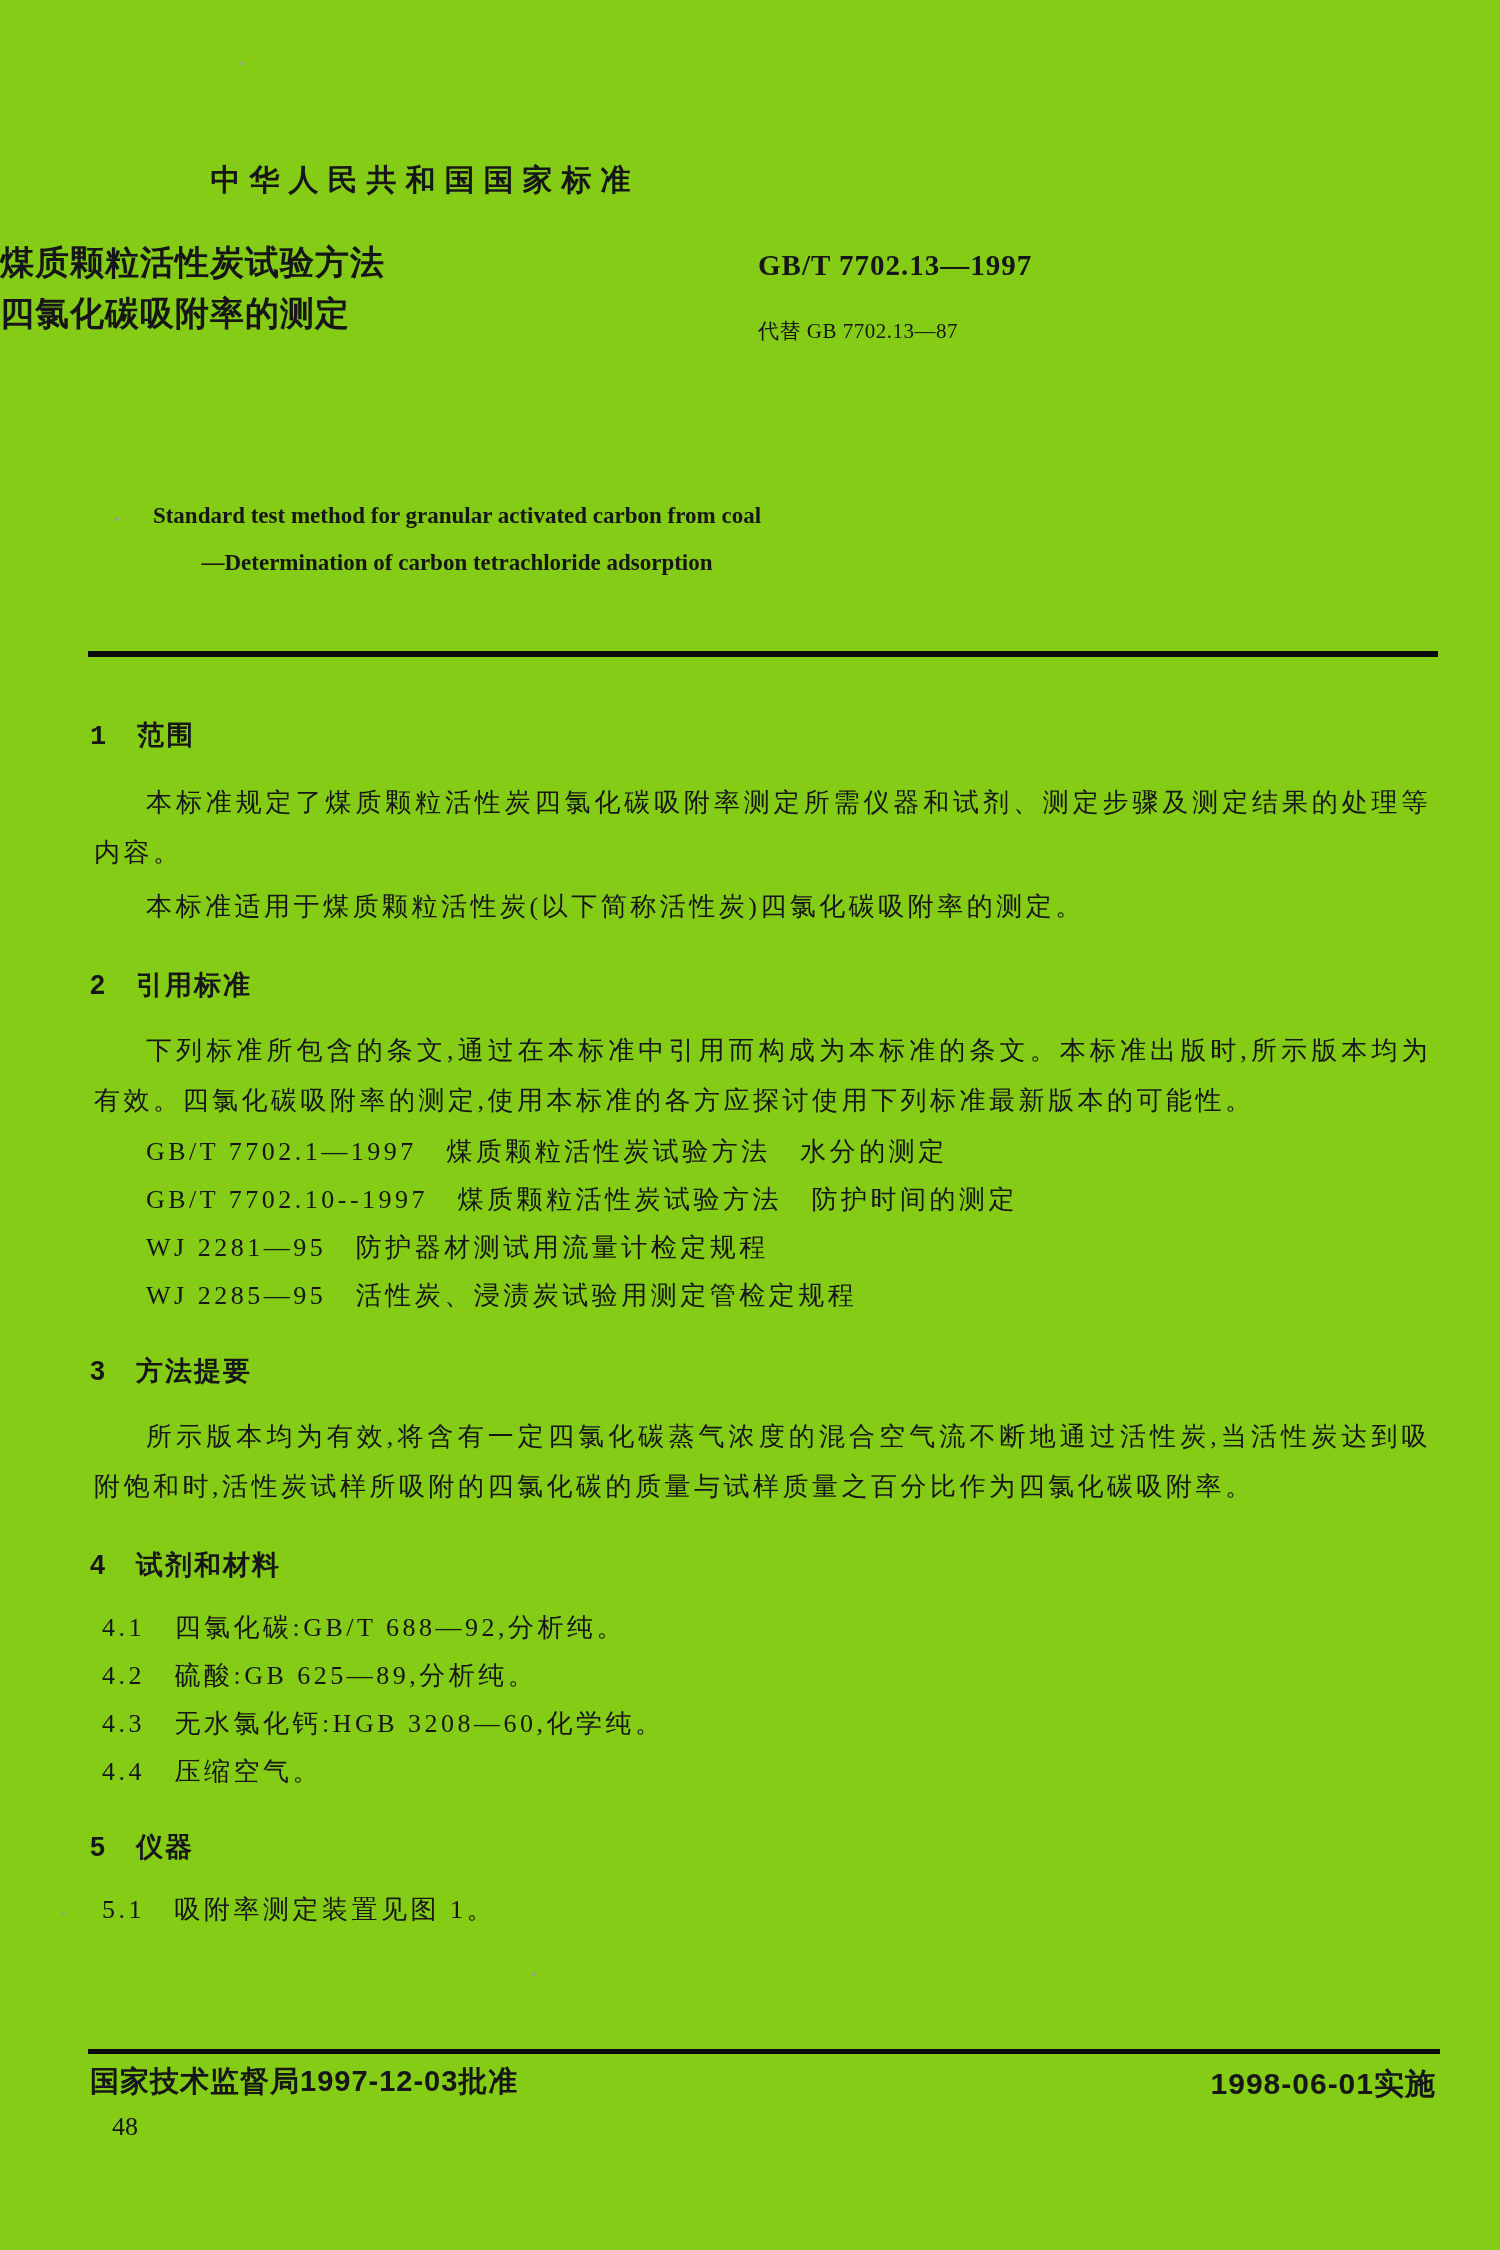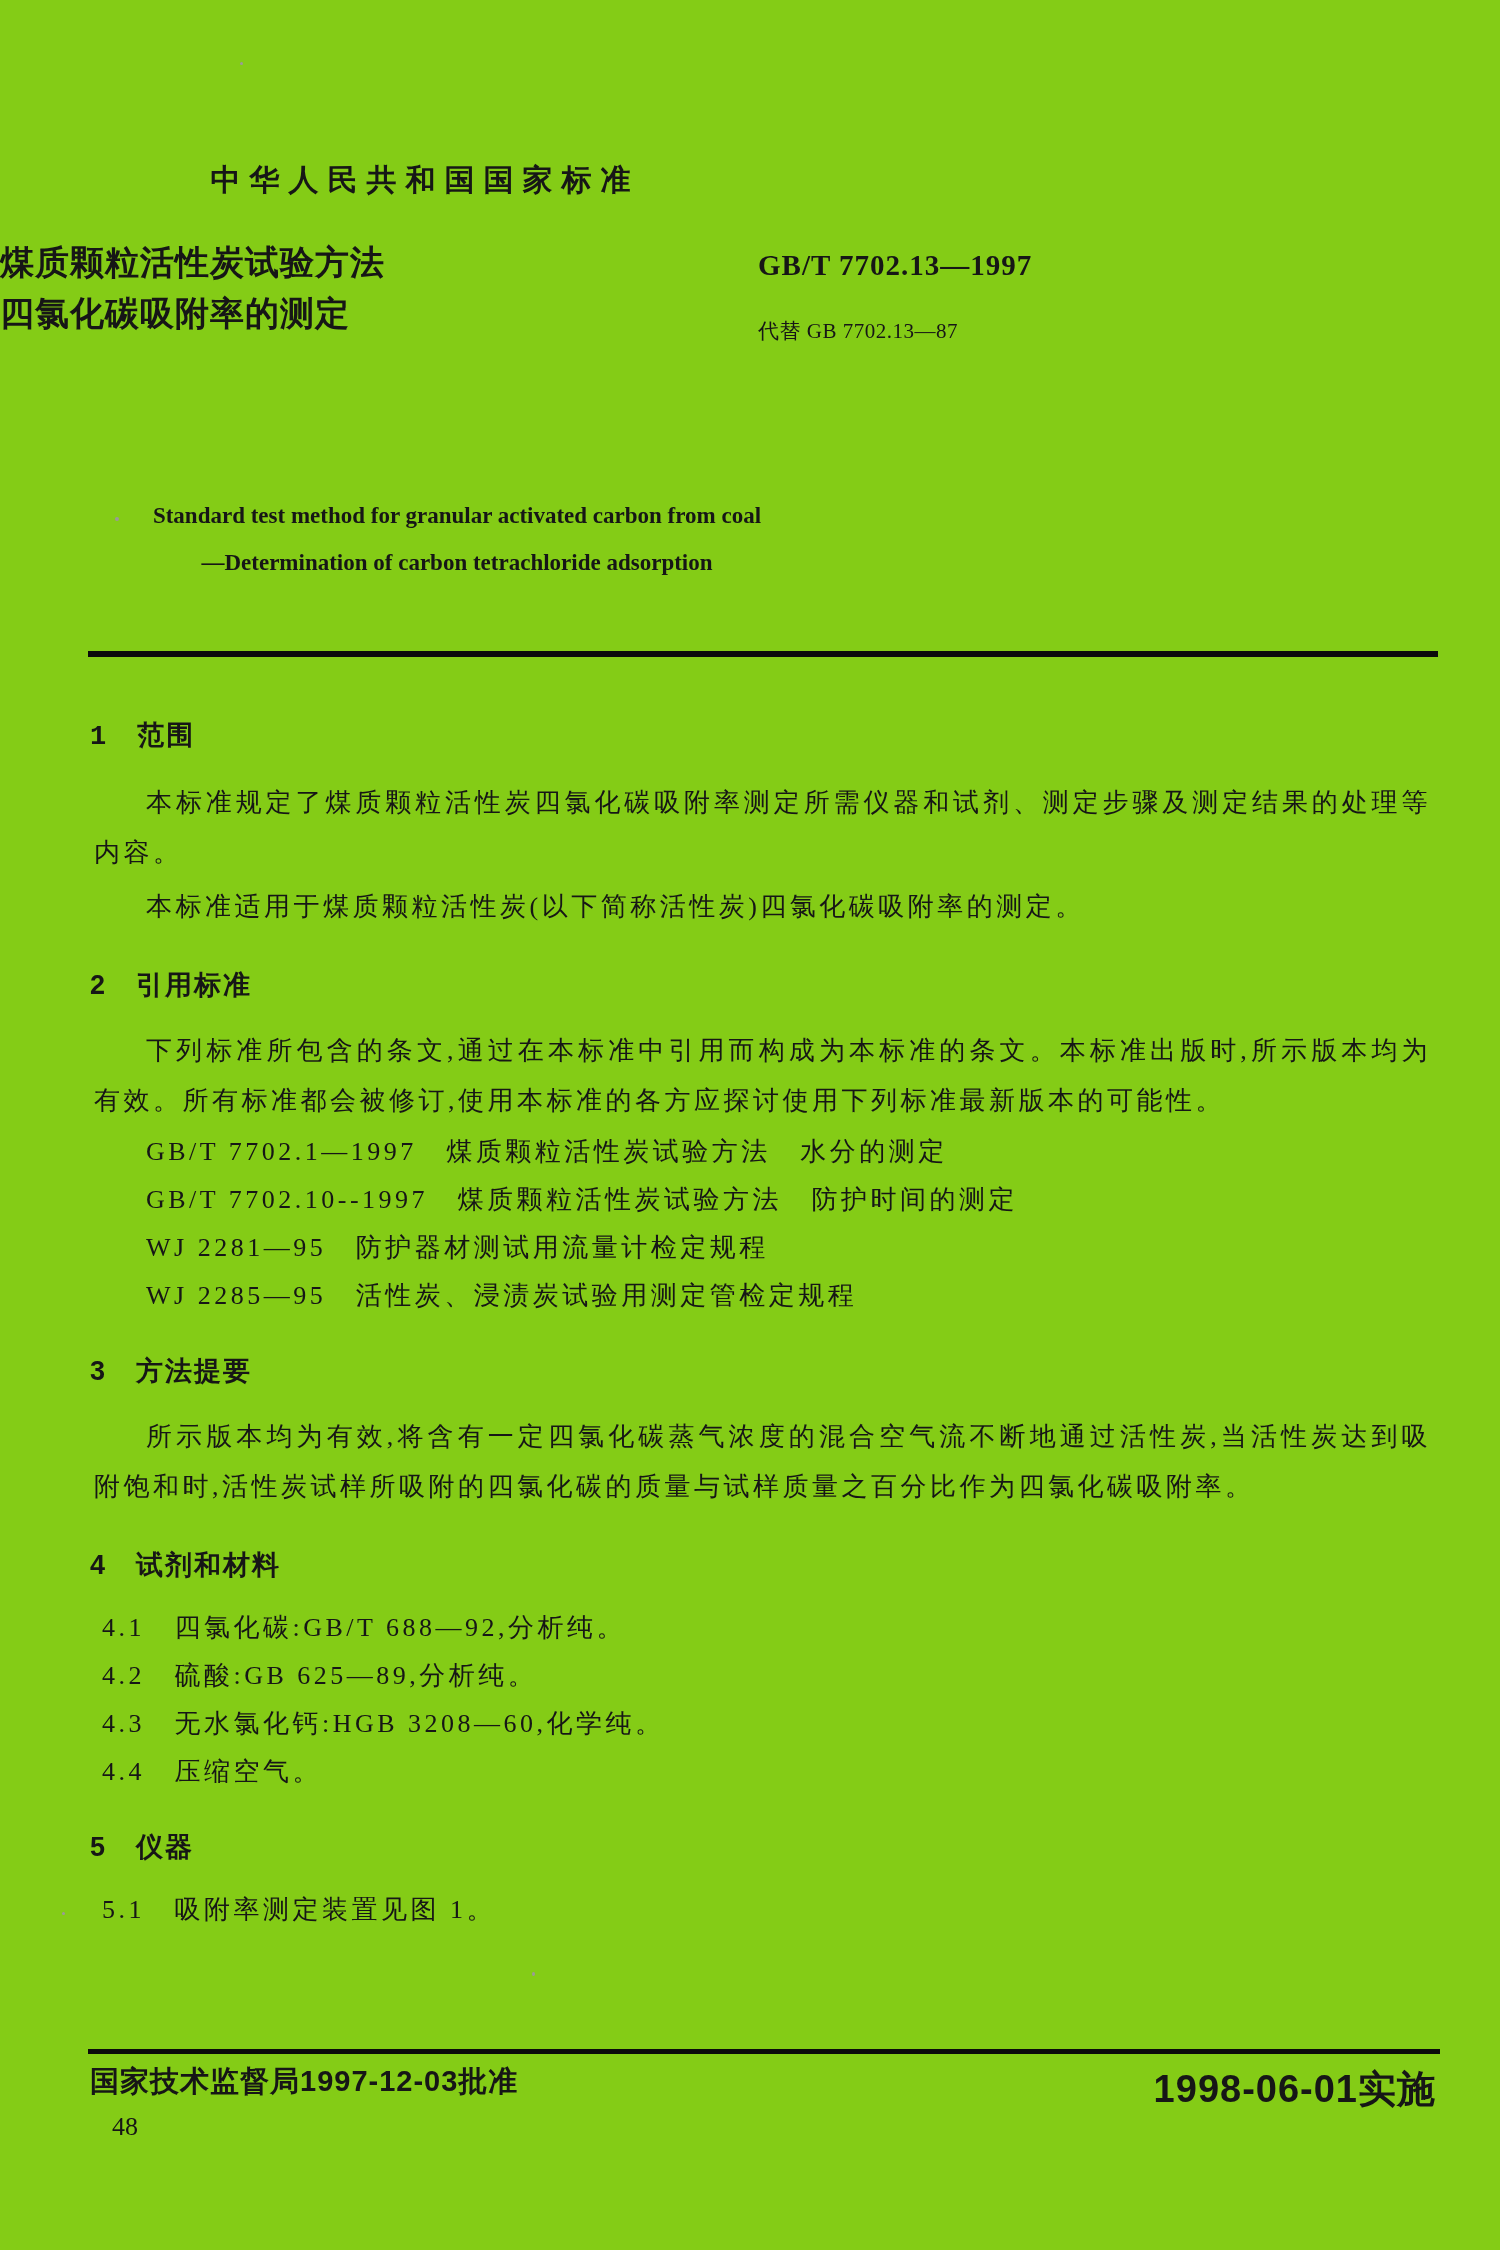--- a/index.html
+++ b/index.html
@@ -74,21 +74,21 @@
   
   .footer-approval {
     position: absolute; top: 2062px; left: 90px;
     font-family: "Liberation Sans", "DejaVu Sans", sans-serif;
     font-weight: bold; font-size: 29px; letter-spacing: 1px;
     white-space: nowrap;
   }
   .footer-impl {
     position: absolute; top: 2064px; right: 64px;
     font-family: "Liberation Sans", "DejaVu Sans", sans-serif;
-    font-weight: bold; font-size: 38px; letter-spacing: 1px;
+    font-weight: bold; font-size: 30px; letter-spacing: 1px;
     white-space: nowrap;
   }
   .page-number {
     position: absolute; top: 2112px; left: 112px;
     font-size: 26px;
   }
   
   .speck { position: absolute; background: #9a9a98; border-radius: 50%; }
 </style>
 </head>
@@ -109,21 +109,21 @@
   <main class="body">
 
     <section>
       <h2>1　范围</h2>
       <p class="para">本标准规定了煤质颗粒活性炭四氯化碳吸附率测定所需仪器和试剂、测定步骤及测定结果的处理等内容。</p>
       <p class="para">本标准适用于煤质颗粒活性炭(以下简称活性炭)四氯化碳吸附率的测定。</p>
     </section>
 
     <section>
       <h2>2　引用标准</h2>
-      <p class="para">下列标准所包含的条文,通过在本标准中引用而构成为本标准的条文。本标准出版时,所示版本均为有效。所有标准都会被修订,使用本标准的各方应探讨使用下列标准最新版本的可能性。</p>
+      <p class="para">下列标准所包含的条文,通过在本标准中引用而构成为本标准的条文。本标准出版时,所示版本均为有效。四氯化碳吸附率的测定,使用本标准的各方应探讨使用下列标准最新版本的可能性。</p>
       <div class="ref-list">
         <p>GB/T 7702.1—1997　煤质颗粒活性炭试验方法　水分的测定</p>
         <p>GB/T 7702.10--1997　煤质颗粒活性炭试验方法　防护时间的测定</p>
         <p>WJ 2281—95　防护器材测试用流量计检定规程</p>
         <p>WJ 2285—95　活性炭、浸渍炭试验用测定管检定规程</p>
       </div>
     </section>
 
     <section>
       <h2>3　方法提要</h2>

